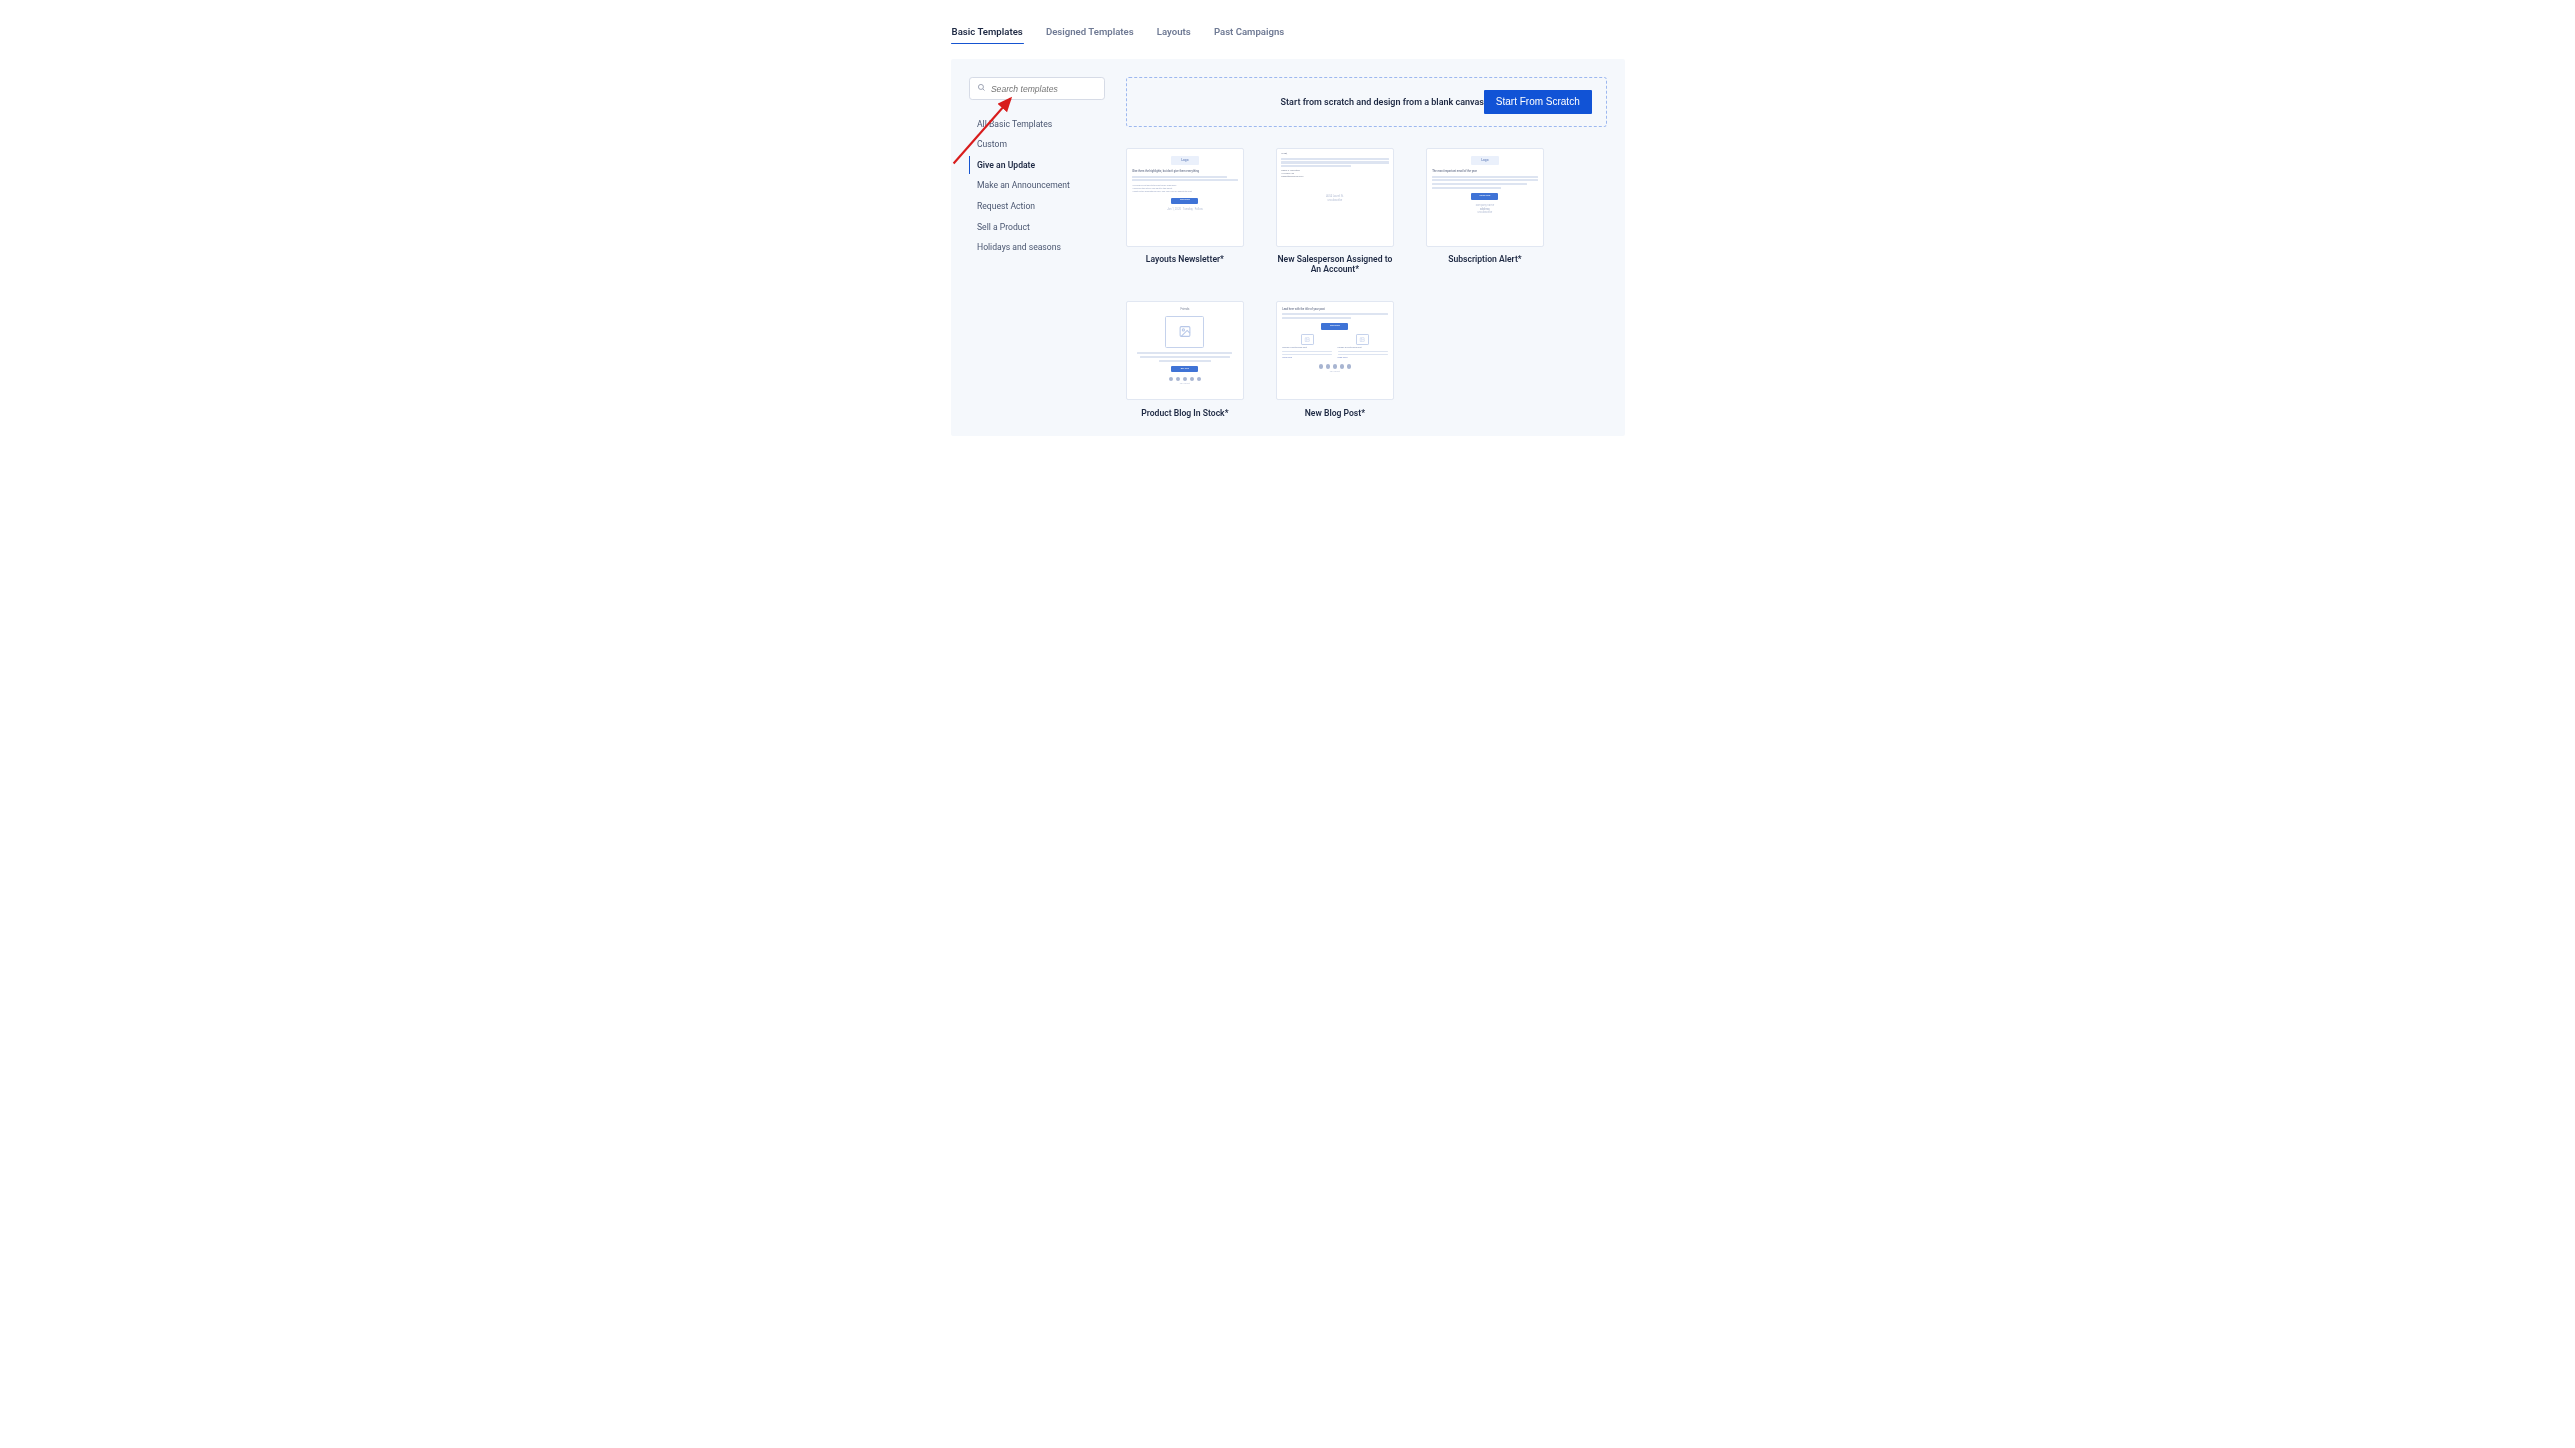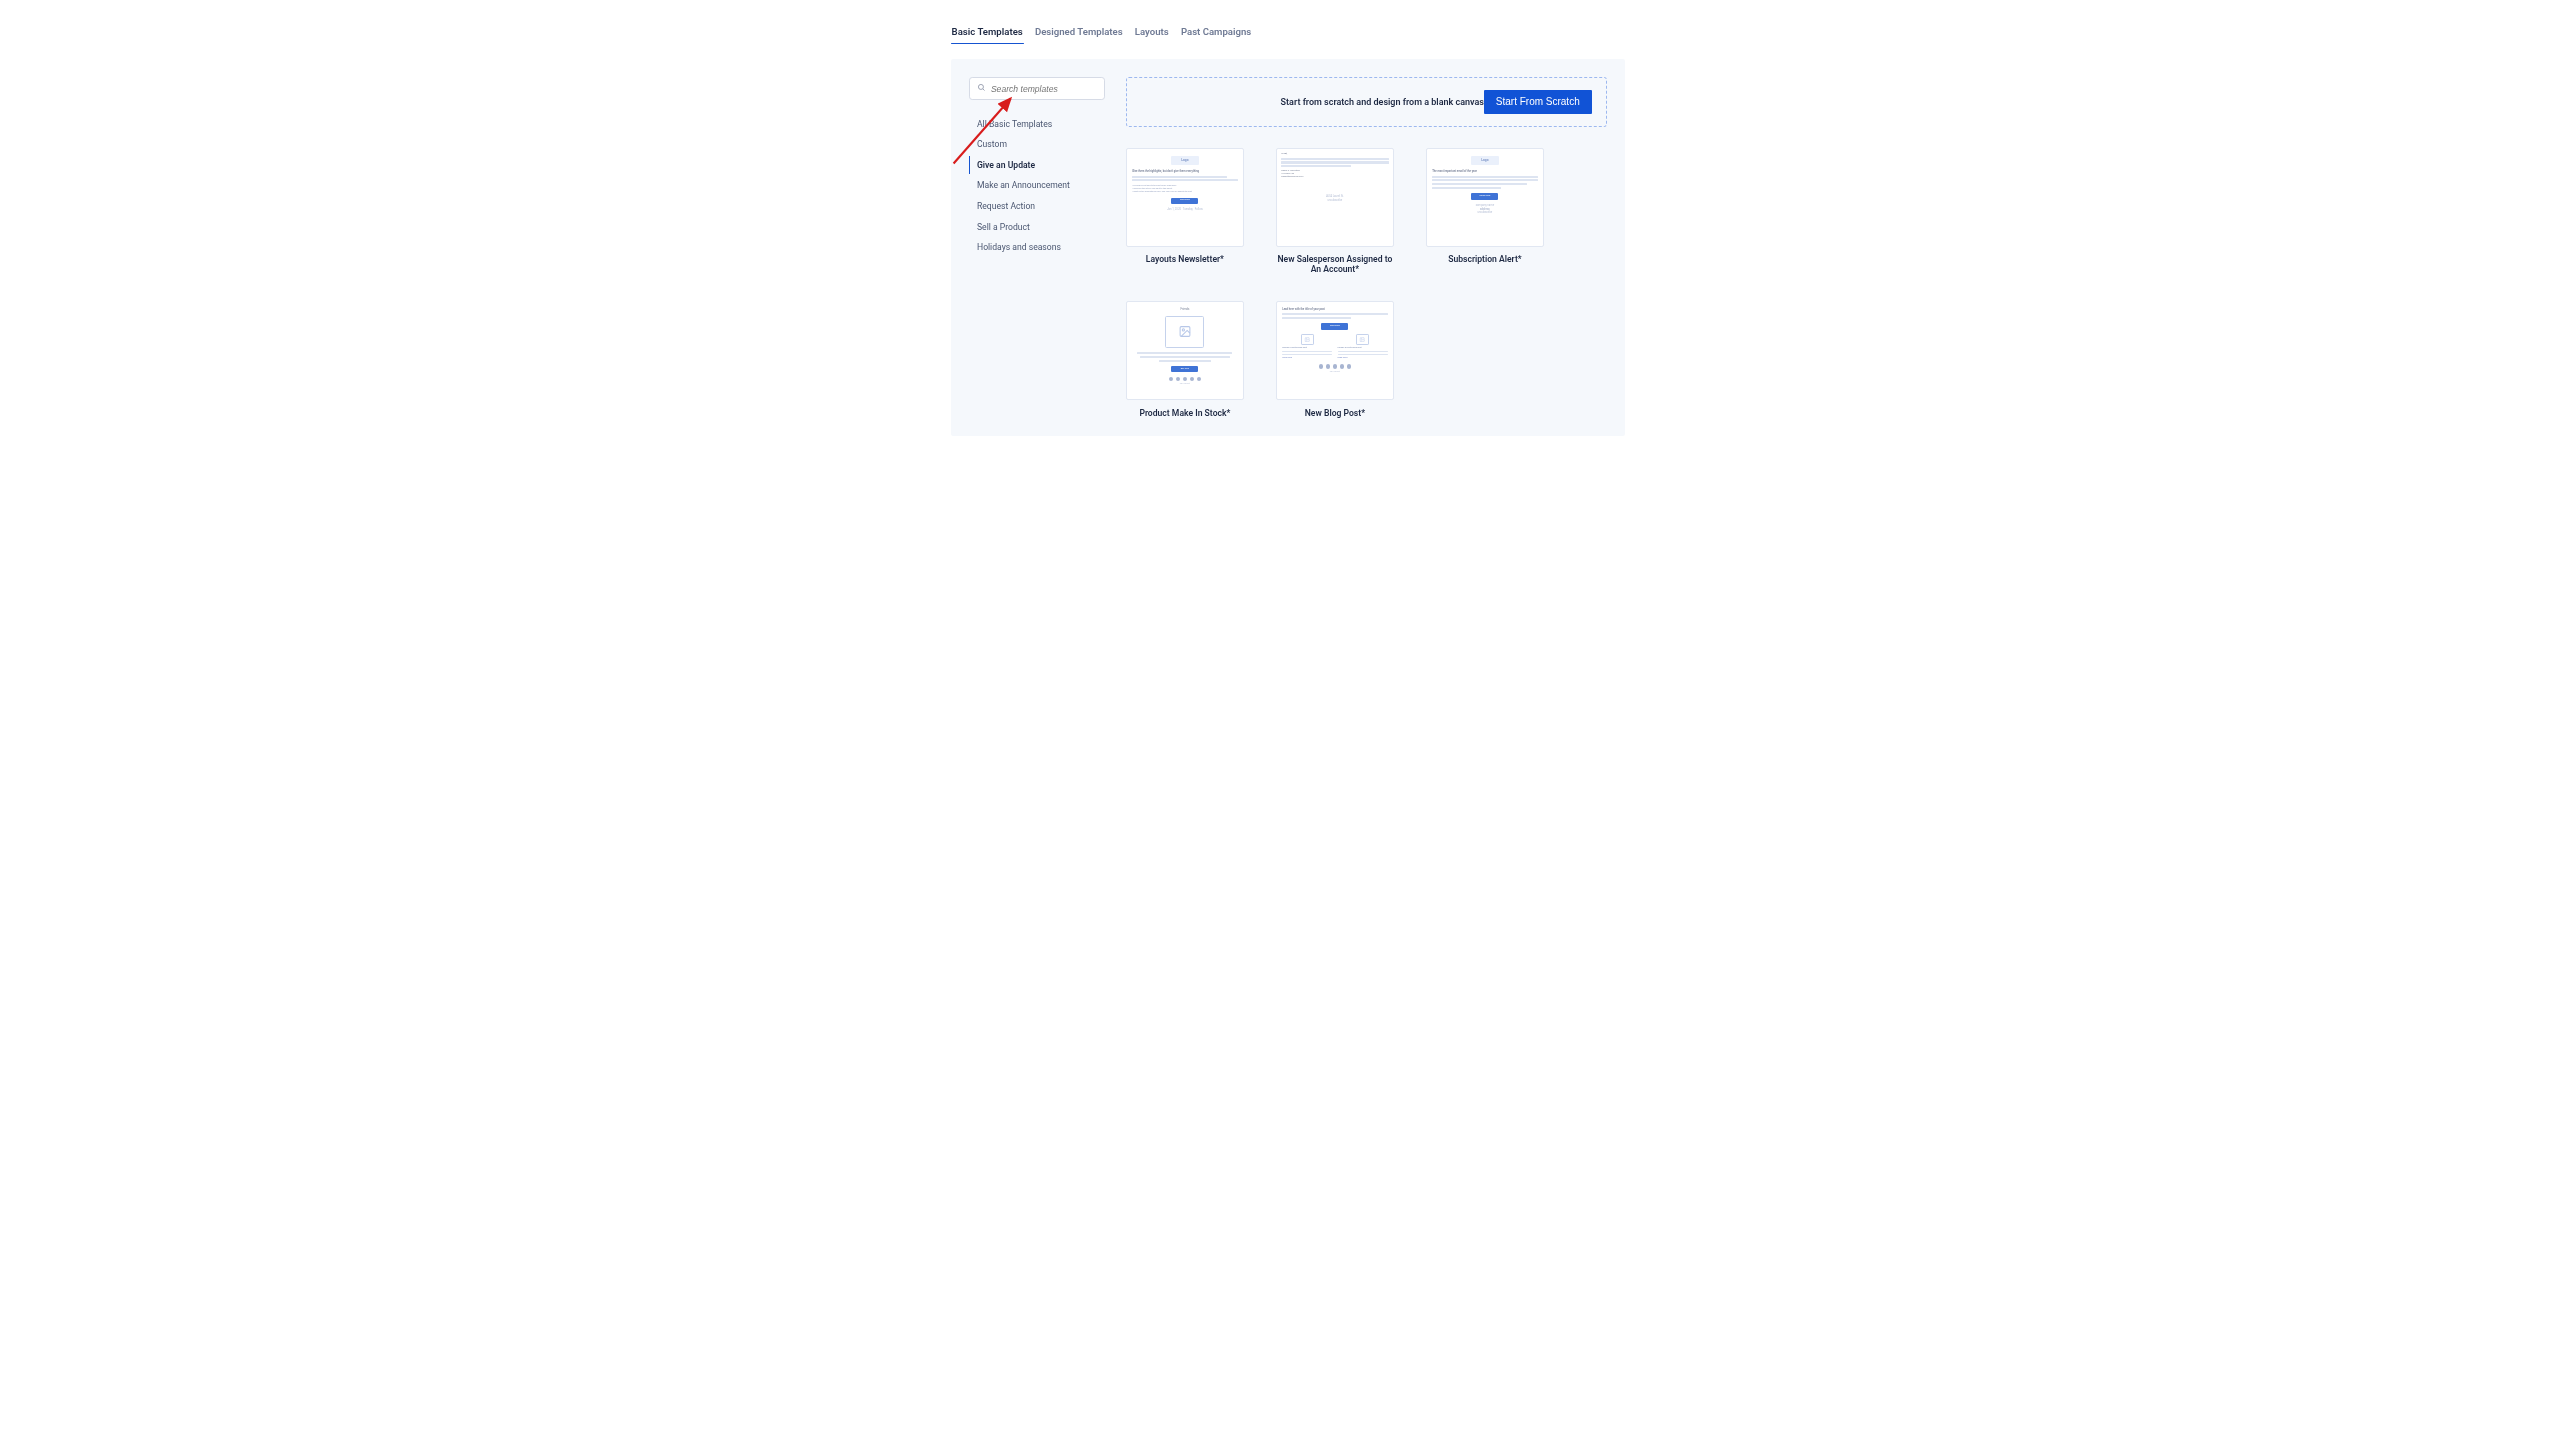--- a/index.html
+++ b/index.html
@@ -4,21 +4,21 @@
 <style>
   * { box-sizing: border-box; margin: 0; padding: 0; }
   body {
     font-family: -apple-system, BlinkMacSystemFont, "Segoe UI", Roboto, Helvetica, Arial, sans-serif;
     background: #ffffff;
     color: #1f2a44;
   }
   .page { padding: 21.4px 32px 32px 32px; max-width: 738px; margin: 0 auto; }
 
   
-  .tabs { display: flex; gap: 10px; border-bottom: 0; margin-bottom: 15px; }
+  .tabs { display: flex; gap: 21px; border-bottom: 0; margin-bottom: 15px; }
   .tab {
     font-size: 9.6px; font-weight: 600; color: #6f7a94; padding: 4.3px 1.1px 7.5px 1.1px;
     cursor: pointer; position: relative;
   }
   .tab.active { color: #1f2a44; }
   .tab.active::after {
     content: ""; position: absolute; left: 0; right: 0; bottom: 0;
     height: 1.6px; background: #1554d1; border-radius: 1.1px;
   }
 
@@ -214,21 +214,21 @@
               <div class="pv-social">
                   <span></span>
                   <span></span>
                   <span></span>
                   <span></span>
                   <span></span>
                 </div>
               <div class="pv-center" style="font-size:1.6px;">4634 Laurel St.</div>
             </div>
           </div>
-          <div class="tpl-label">Product Make In Stock*</div>
+          <div class="tpl-label">Product Blog In Stock*</div>
         </div>
 
         <div class="tpl-card">
           <div class="tpl-preview">
             <div class="pv-inner">
               <div class="pv-head" style="font-size:2.7px;">Lead here with the title of your post</div>
               <div class="pv-lines">
                   <div class="pv-line"></div>
                   <div class="pv-line short"></div>
                 </div>

